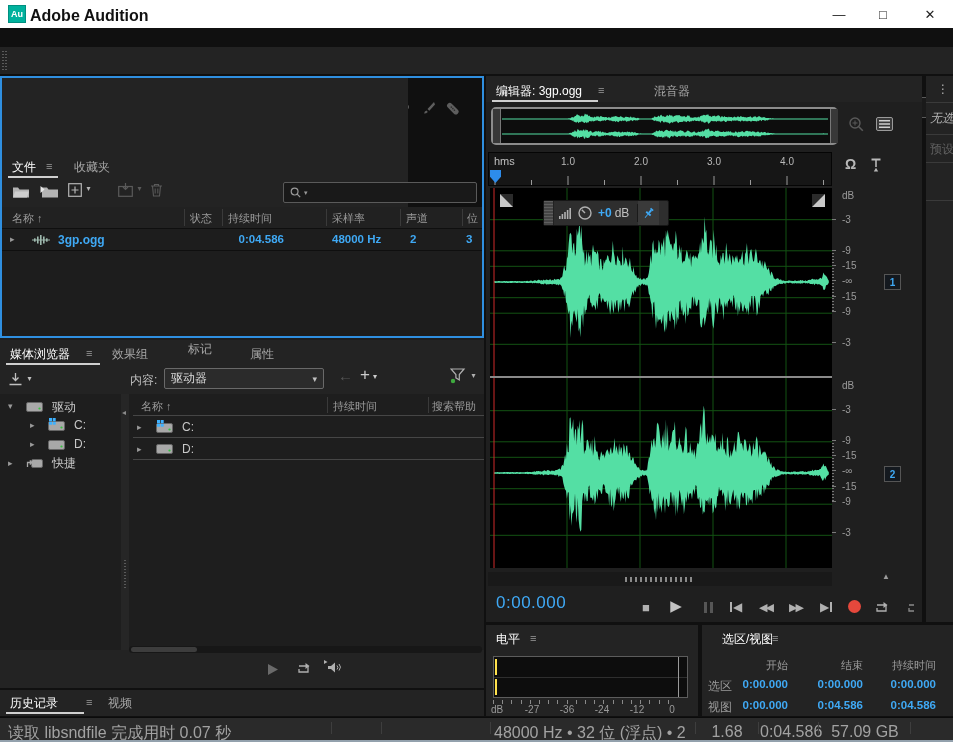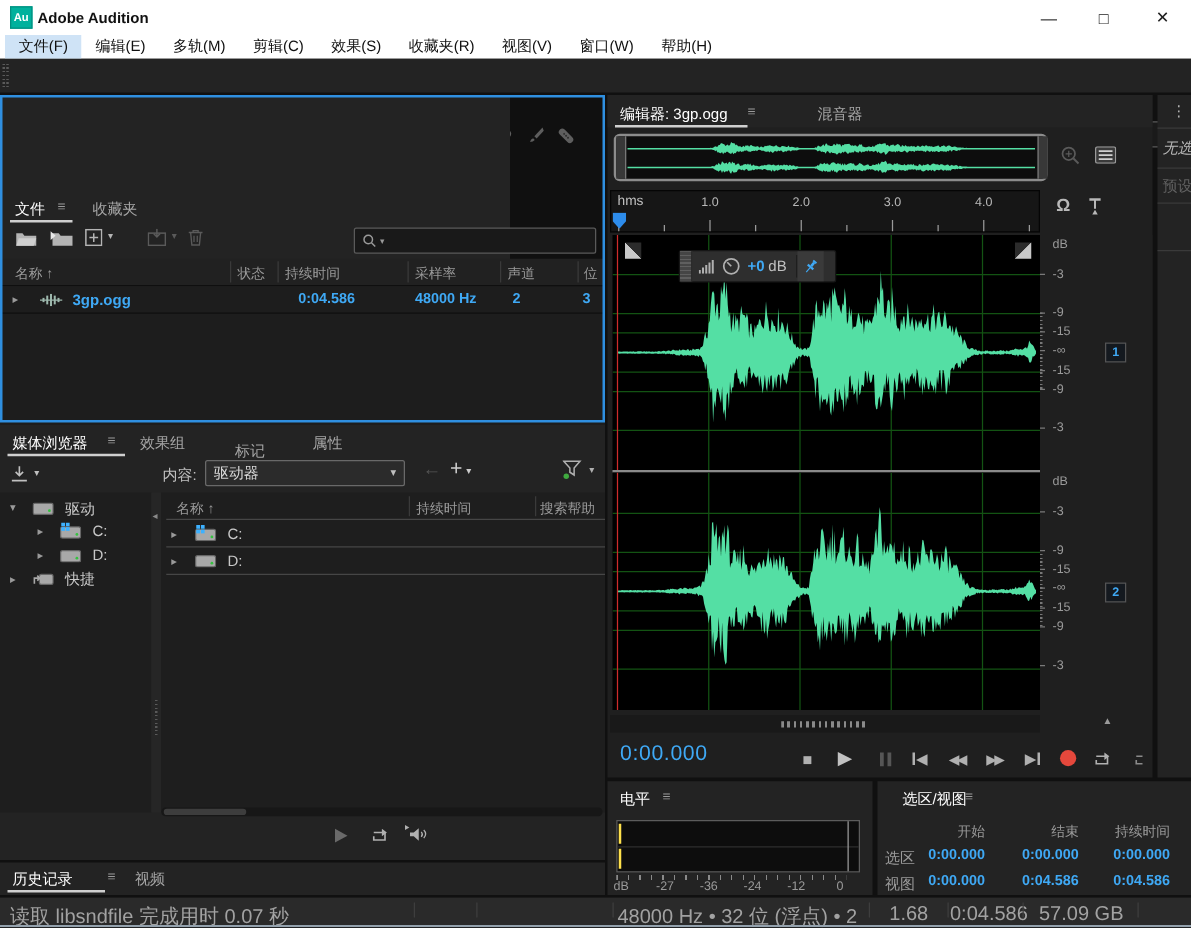--- a/index.html
+++ b/index.html
@@ -3,21 +3,21 @@
 <meta charset="utf-8">
 <style>
   html,body{margin:0;padding:0;background:#101010;}
   #app{position:relative;width:953px;height:742px;overflow:hidden;background:#101010;
        font-family:"Liberation Sans","DejaVu Sans",sans-serif;-webkit-font-smoothing:antialiased;}
   .abs{position:absolute;}
   
   .titlebar{left:0;top:0;width:953px;height:28px;background:#ffffff;}
   .aulogo{left:8px;top:5px;width:18px;height:18px;background:#00b19d;color:#fff;font-size:9px;font-weight:bold;
           display:flex;align-items:center;justify-content:center;border:1px solid #008f80;box-sizing:border-box;}
-  .apptitle{left:30px;top:7px;font-size:12px;color:#111;font-weight:600;}
+  .apptitle{left:30px;top:7px;font-size:16px;color:#111;font-weight:600;}
   .winbtn{top:0;width:38px;height:28px;display:flex;align-items:center;justify-content:center;font-size:13px;color:#222;}
   .menubar{left:0;top:28px;width:953px;height:19px;background:#ffffff;display:flex;align-items:stretch;padding-left:4px;box-sizing:border-box;}
   .mi{display:flex;align-items:center;padding:0 11px;font-size:12px;color:#111;}
   .mi.on{background:#cfe3f6;}
   
   .toolbar{left:0;top:47px;width:953px;height:27px;background:#232323;}
   .grip-v{background:repeating-linear-gradient(#5a5a5a 0 1px,transparent 1px 3px);width:2px;}
   .modebtn{top:50px;height:21px;display:flex;align-items:center;gap:5px;padding:0 8px;border-radius:2px;box-sizing:border-box;font-size:12px;}
   .sep-v{width:1px;background:#3a3a3a;}
   .tool{top:51px;width:20px;height:20px;display:flex;align-items:center;justify-content:center;}
@@ -80,31 +80,20 @@
 <div id="app">
 
   <div class="abs titlebar">
     <div class="abs aulogo">Au</div>
     <div class="abs apptitle">Adobe Audition</div>
     <div class="abs winbtn" style="left:820px">—</div>
     <div class="abs winbtn" style="left:864px">□</div>
     <div class="abs winbtn" style="left:911px">✕</div>
   </div>
 
-  <div class="abs menubar">
-      <span class="mi on">文件(F)</span>
-      <span class="mi">编辑(E)</span>
-      <span class="mi">多轨(M)</span>
-      <span class="mi">剪辑(C)</span>
-      <span class="mi">效果(S)</span>
-      <span class="mi">收藏夹(R)</span>
-      <span class="mi">视图(V)</span>
-      <span class="mi">窗口(W)</span>
-      <span class="mi">帮助(H)</span>
-    </div>
 
   <div class="abs toolbar">
     <div class="abs grip-v" style="left:2px;top:4px;height:19px"></div>
     <div class="abs grip-v" style="left:5px;top:4px;height:19px"></div>
     <div class="abs modebtn" style="left:10px;border:1px solid #2d8ceb;color:#cfe4f8">
       <svg width="15" height="12">
           <rect x="0.5" y="0.5" width="14" height="11" fill="none" stroke="#2d8ceb"></rect>
           <path d="M2 6h2l1-3 1.5 6 1.5-6 1 3h4" stroke="#2d8ceb" fill="none" stroke-width="1"></path>
         </svg>
       <span>波形</span>
@@ -301,21 +290,21 @@
           <path d="M15 4q3 3 0 6.5" stroke="#b0b0b0" fill="none"></path>
         </svg>
     </div>
   </div>
   <div class="abs focusring"></div>
 
   <div class="abs panel" style="left:0;top:340px;width:484px;height:348px">
     <span class="abs tab on" style="left:10px;top:6px">媒体浏览器</span>
     <span class="abs menu-glyph" style="left:86px;top:7px">≡</span>
     <span class="abs tab" style="left:112px;top:6px">效果组</span>
-    <span class="abs tab" style="left:188px;top:13px">标记</span>
+    <span class="abs tab" style="left:188px;top:1px">标记</span>
     <span class="abs tab" style="left:250px;top:6px">属性</span>
     <div class="abs tabline" style="left:6px;top:23px;width:94px"></div>
 
     <div class="abs" style="left:8px;top:32px">
       <svg width="15" height="14">
           <path d="M7.5 1v7M4.5 5.5L7.5 8.5l3-3" stroke="#c0c0c0" fill="none" stroke-width="1.3"></path>
           <path d="M1.5 12.5h12" stroke="#c0c0c0" stroke-width="1.5"></path>
         </svg>
       <span style="color:#c0c0c0;font-size:8px;vertical-align:5px">▾</span>
     </div>

